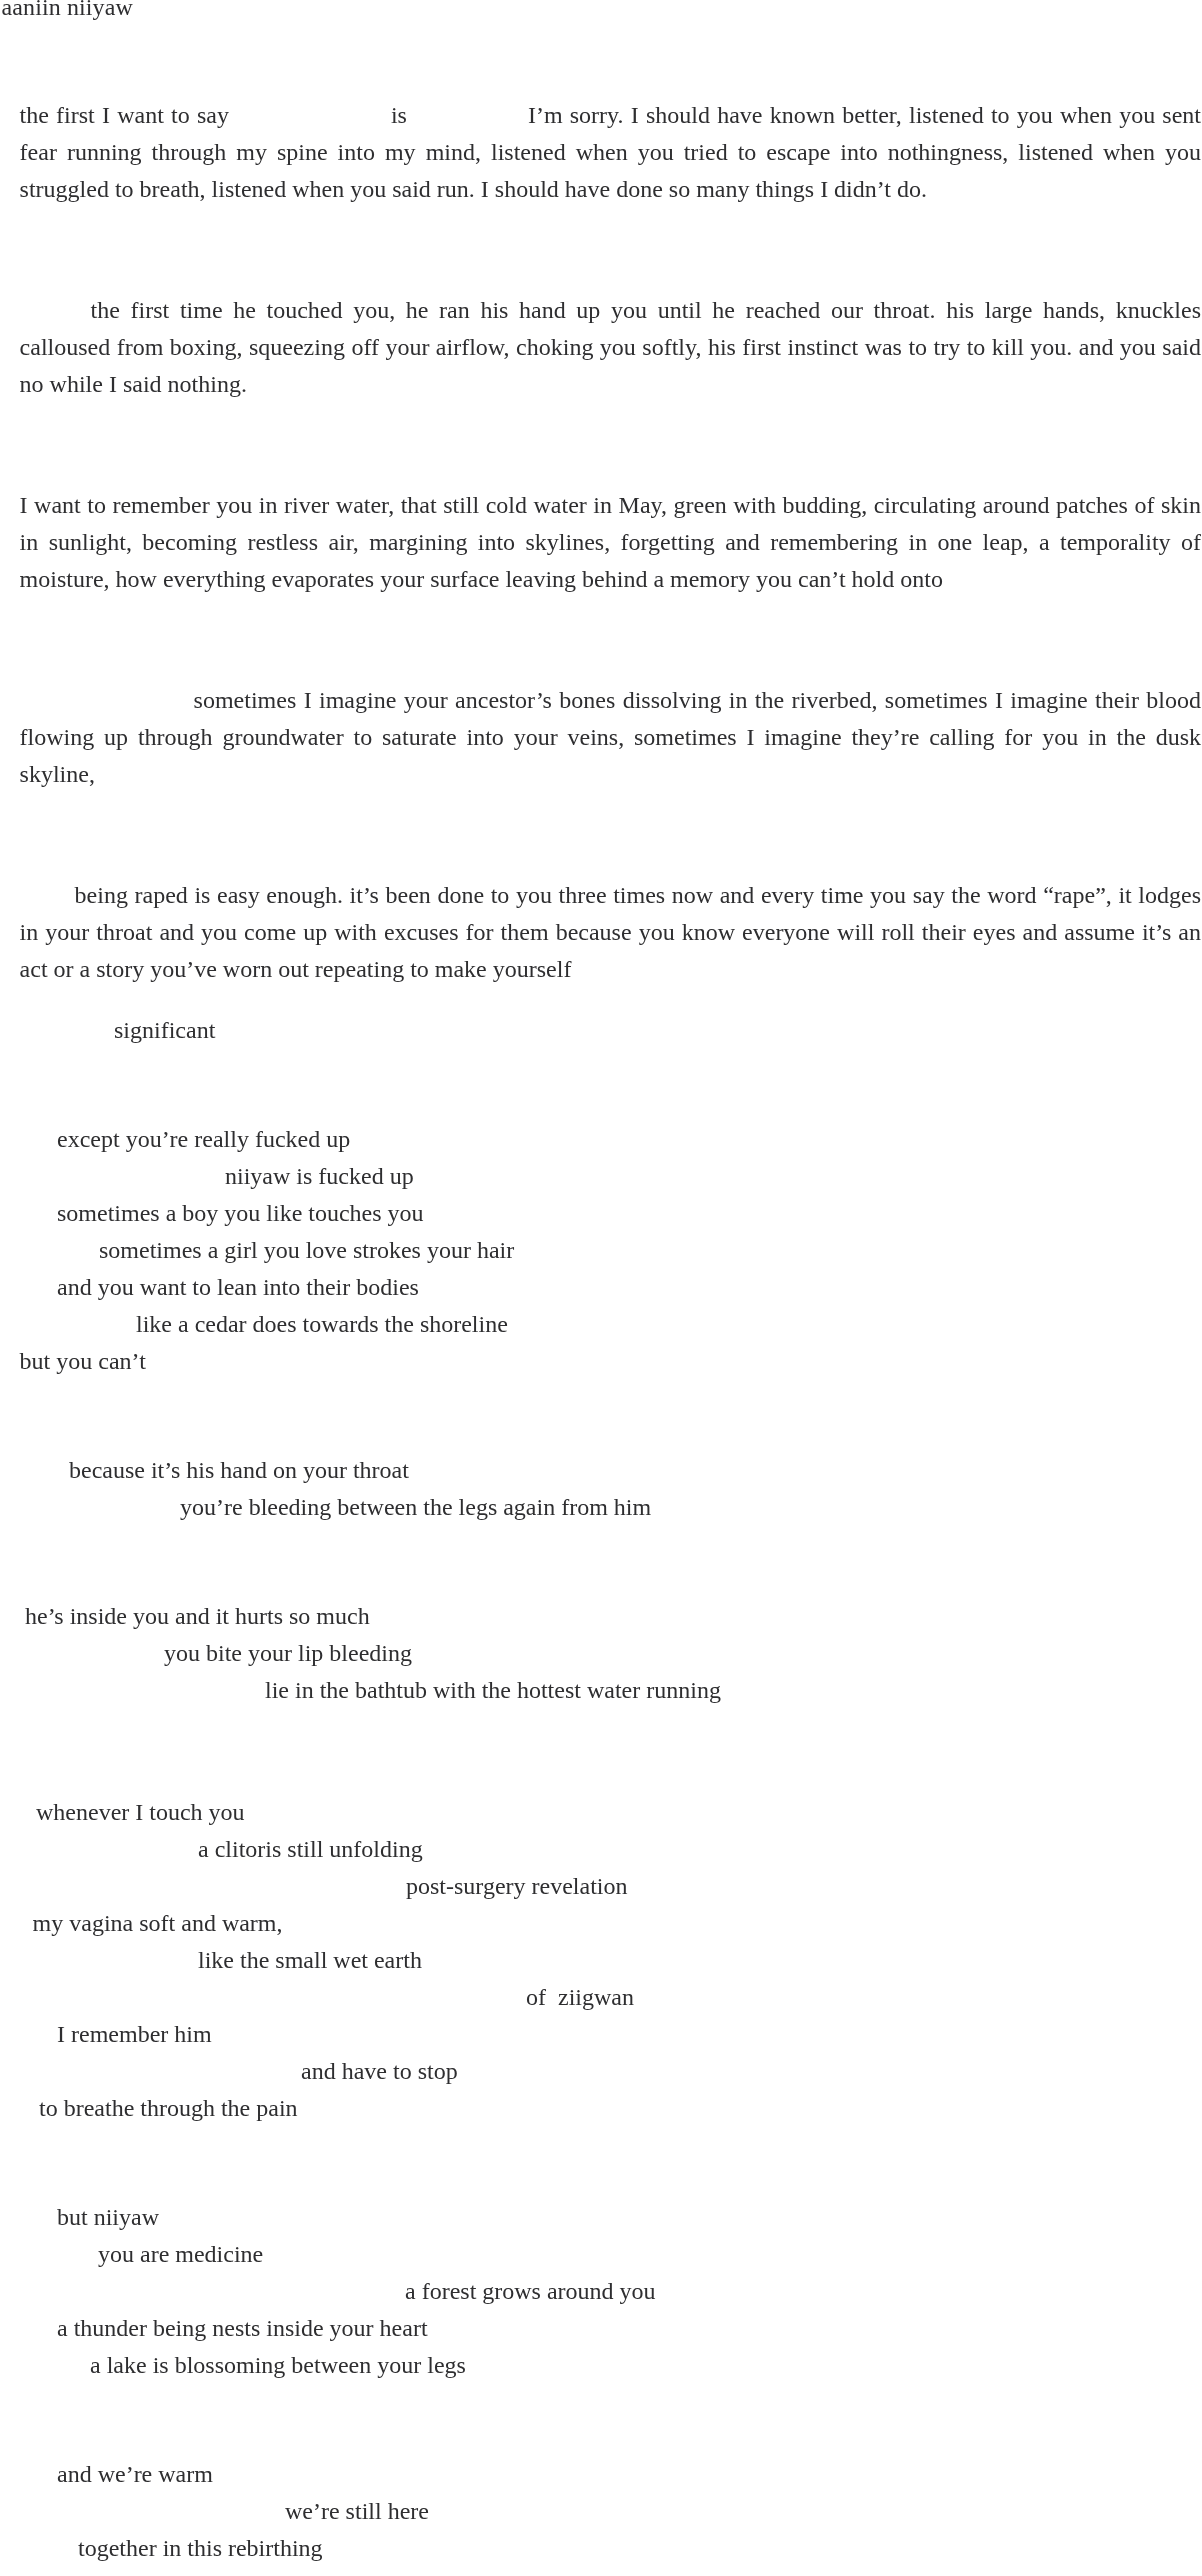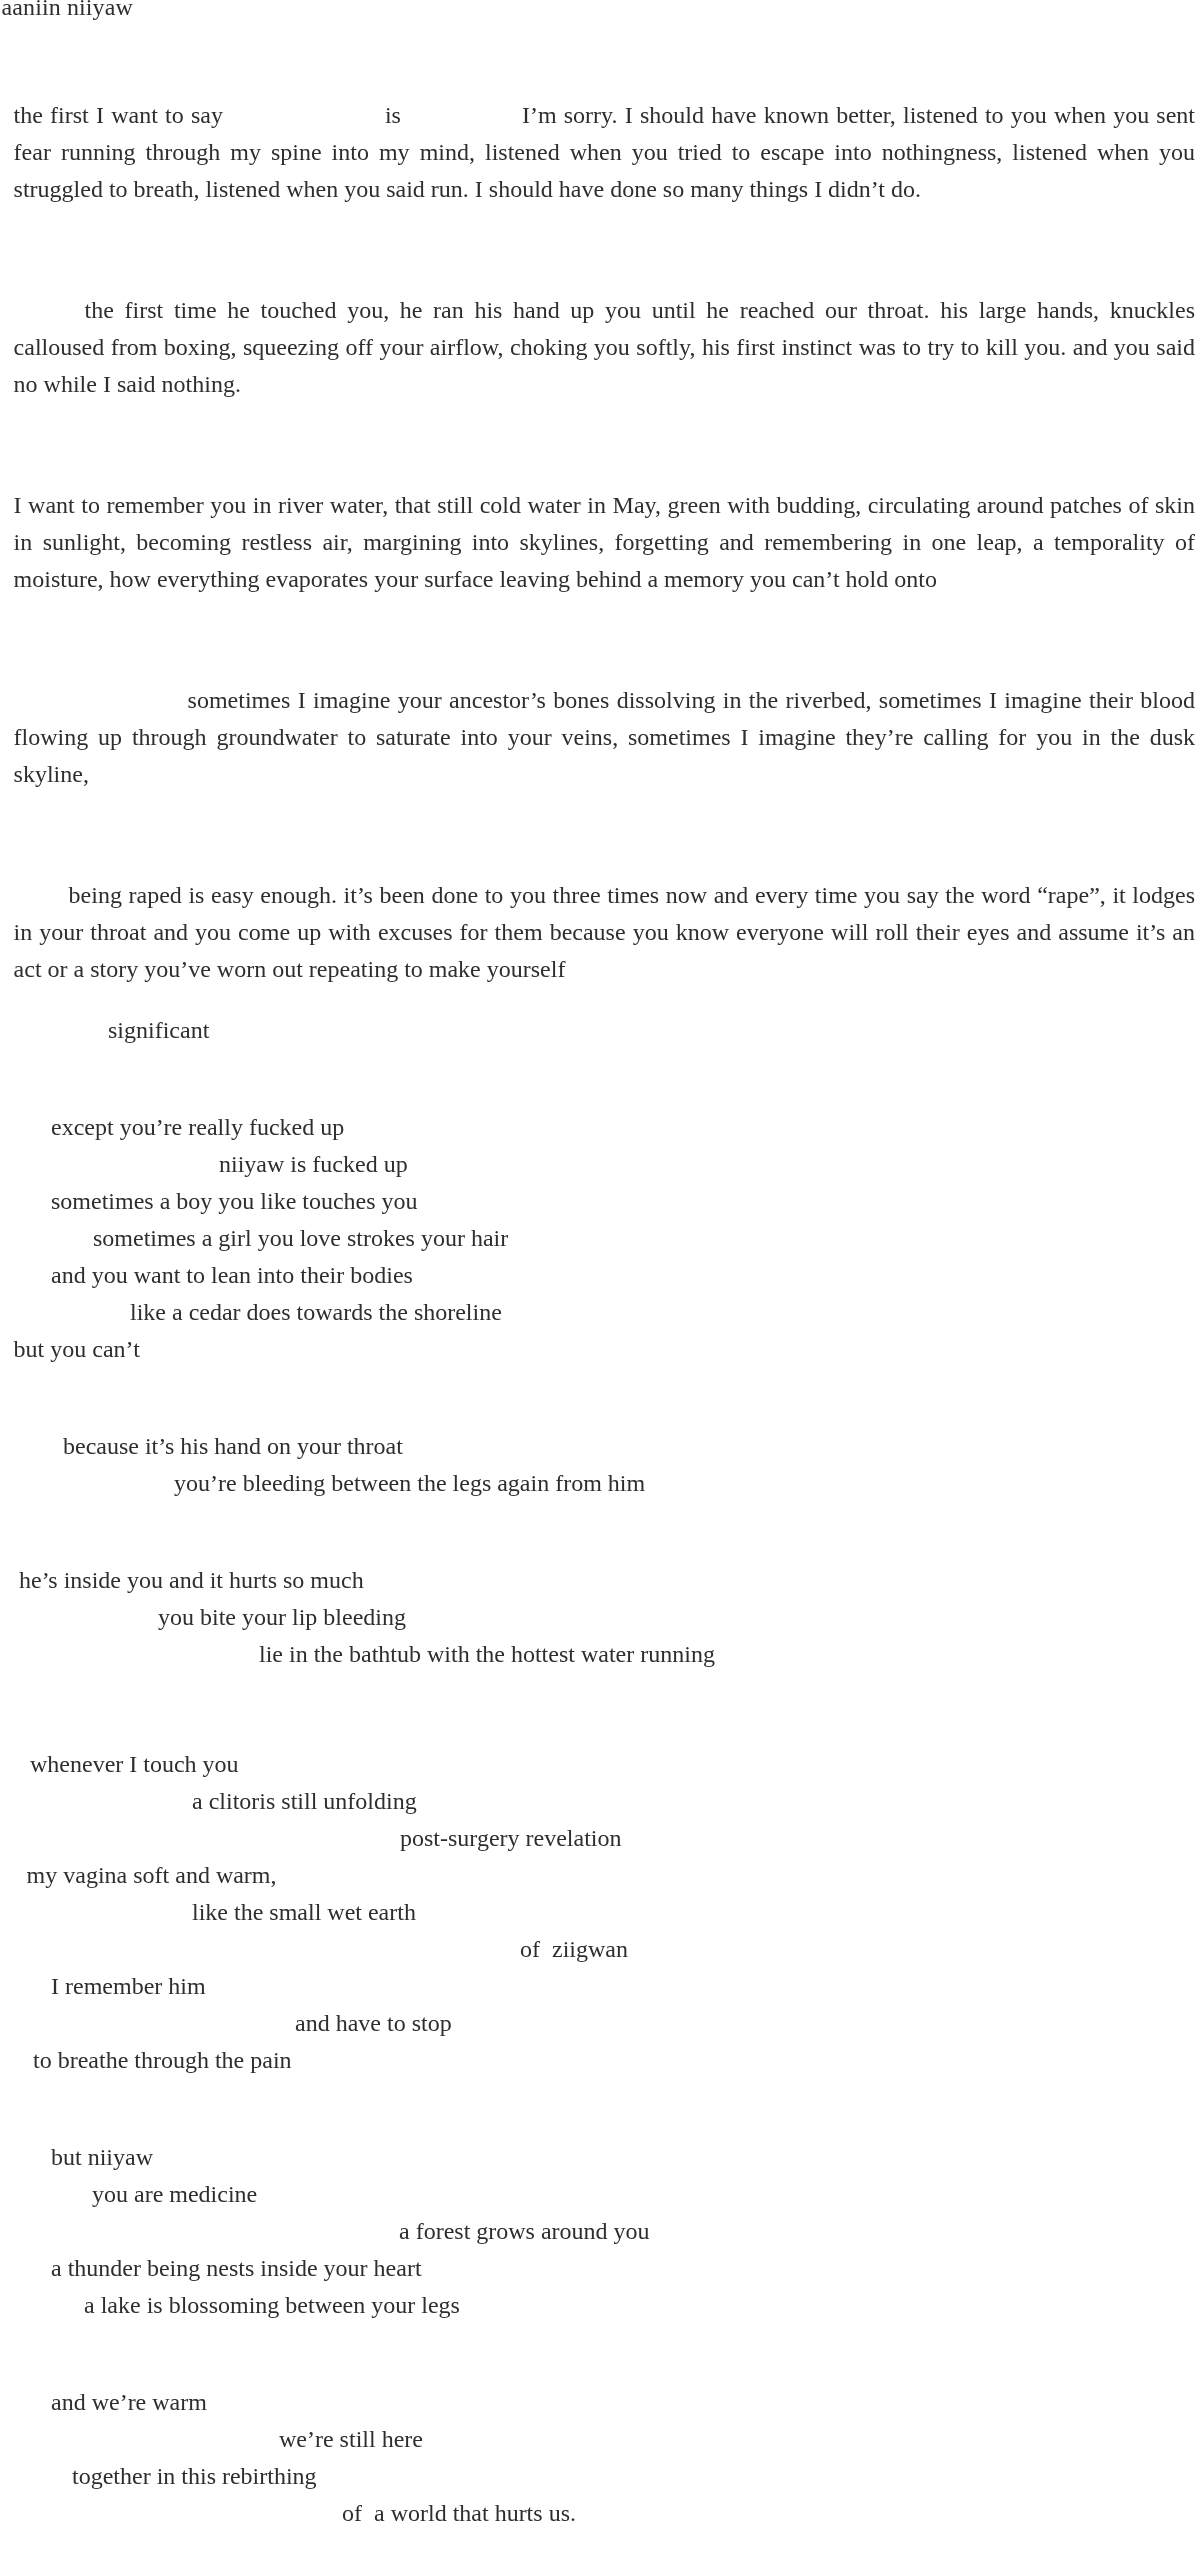--- a/index.html
+++ b/index.html
@@ -36,21 +36,21 @@
     letter-spacing: 0.1px;
     margin: 0;
     padding: 0 0 0 1.6px;
     position: relative;
     top: -4.9px;
     white-space: pre;
     font-weight: normal;
   }
   
   .stanza {
-    margin: 12px;
+    margin: 18px;
     padding: 0;
   }
   
   .prose {
     font-size: 24px;
     line-height: 37px;
     text-align: justify;
     text-justify: inter-word;
     width: 1183px;
     padding-left: 1.6px;

